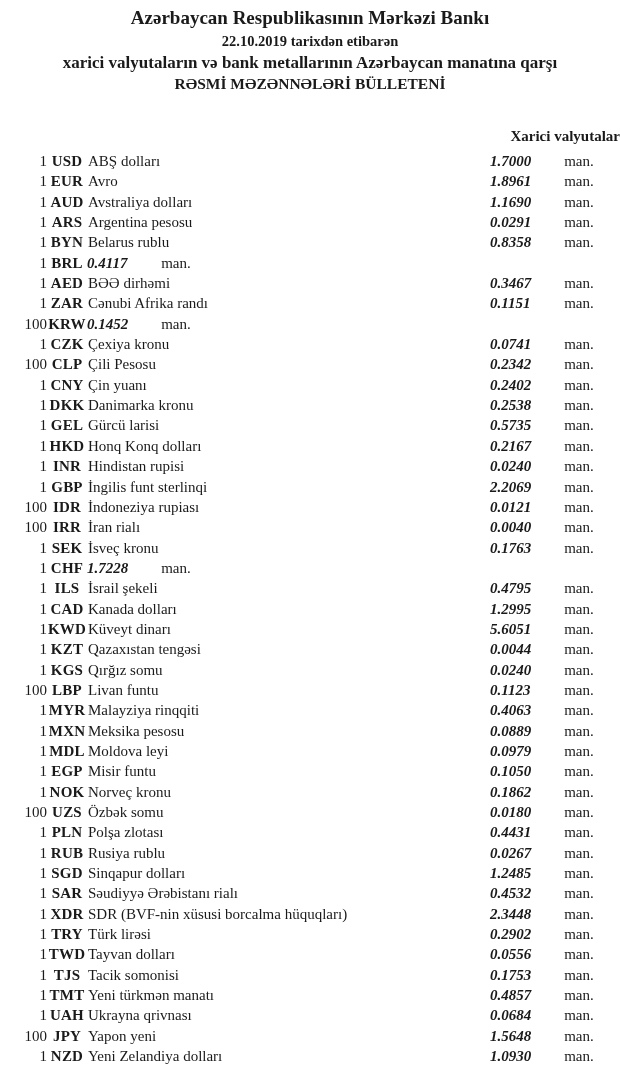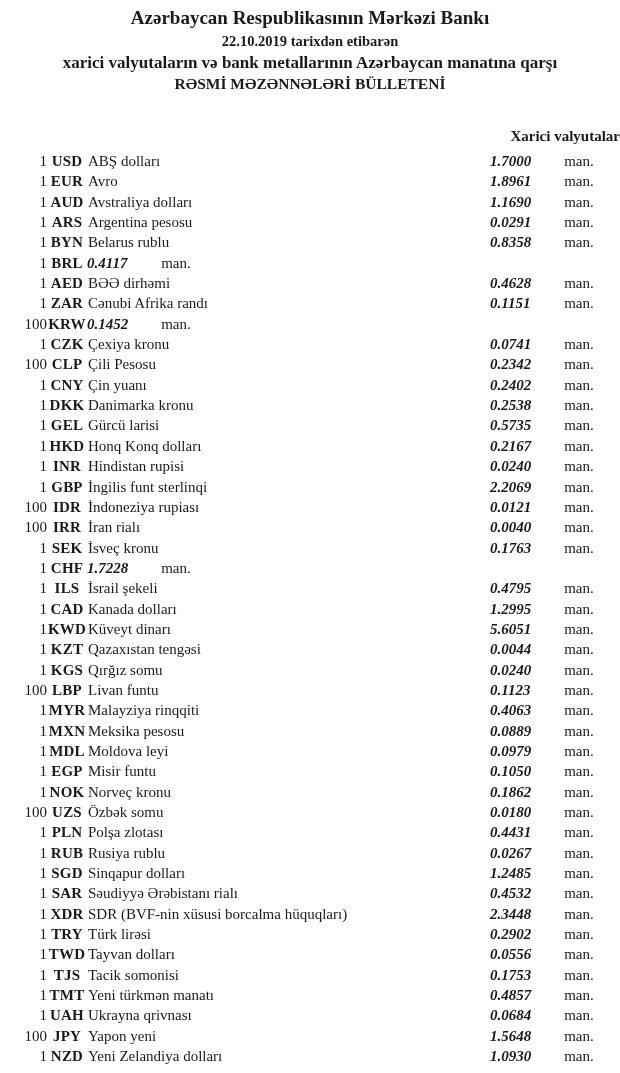--- a/index.html
+++ b/index.html
@@ -150,21 +150,21 @@
       <span class="col-nominal">1</span>
       <span class="col-code">BRL</span>
       <span class="col-rate">0.4117</span>
       <span class="col-unit">man.</span>
     </div>
 
     <div class="rate-row">
       <span class="col-nominal">1</span>
       <span class="col-code">AED</span>
       <span class="col-name">BƏƏ dirhəmi</span>
-      <span class="col-rate">0.4628</span>
+      <span class="col-rate">0.3467</span>
       <span class="col-unit">man.</span>
     </div>
 
     <div class="rate-row">
       <span class="col-nominal">1</span>
       <span class="col-code">ZAR</span>
       <span class="col-name">Cənubi Afrika randı</span>
       <span class="col-rate">0.1151</span>
       <span class="col-unit">man.</span>
     </div>

